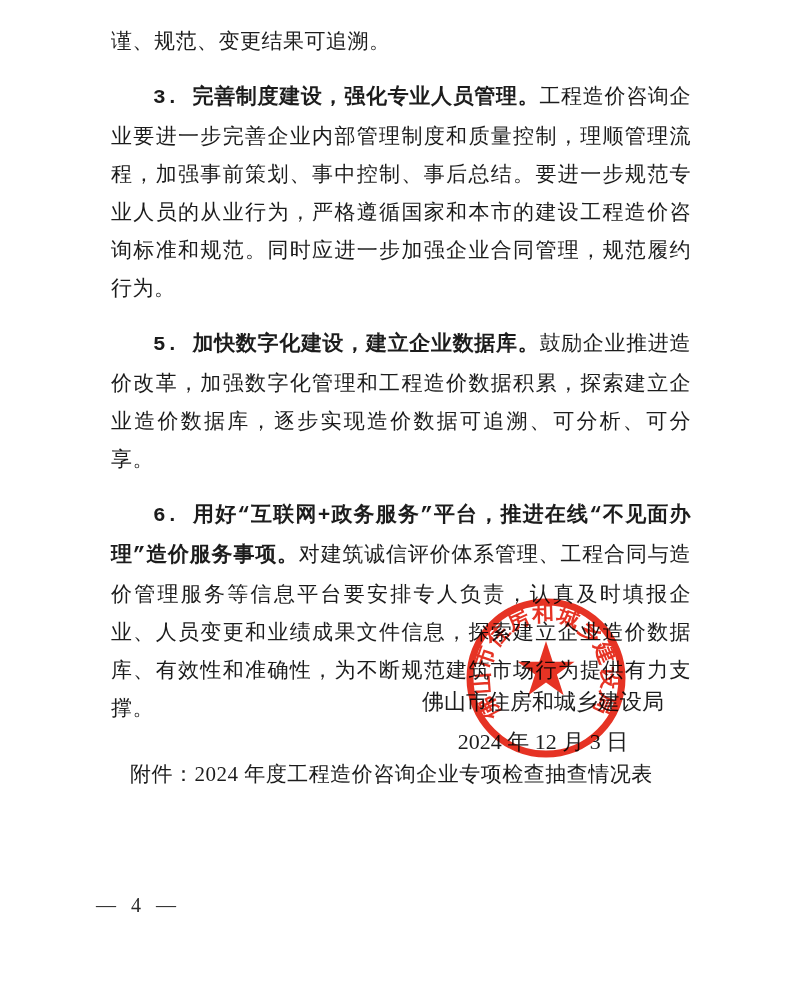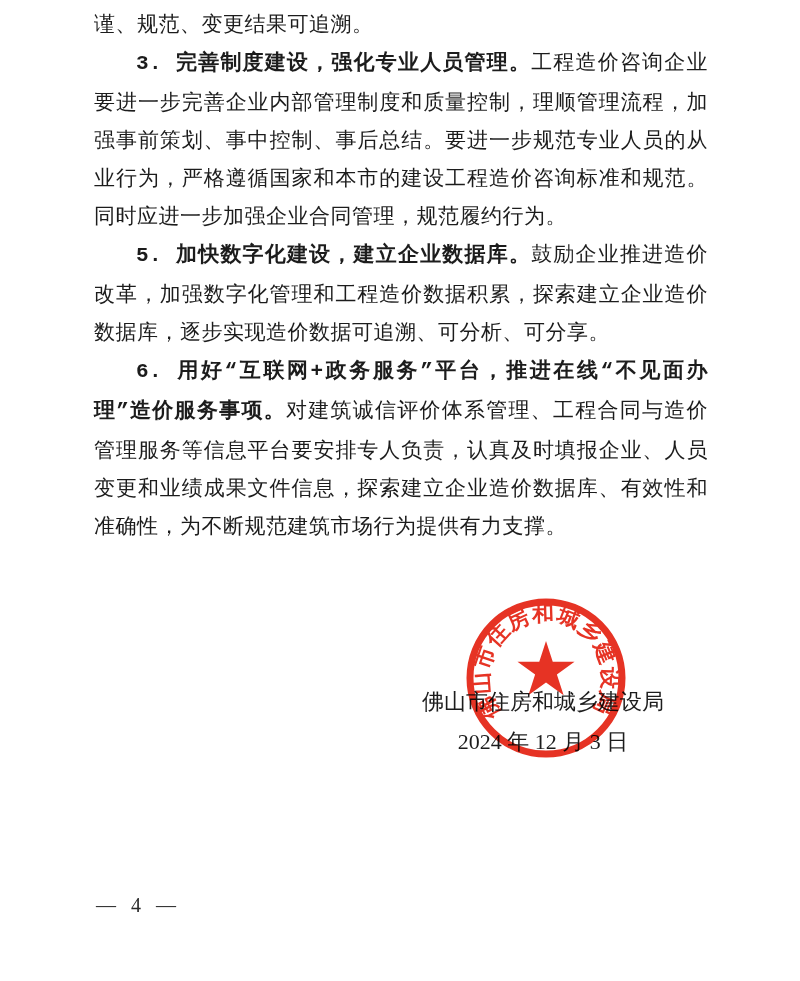--- a/index.html
+++ b/index.html
@@ -18,21 +18,21 @@
     position: absolute;
     left: 94px;
     top: 5px;
     width: 614px;
     font-size: 21px;
     line-height: 38px;
     text-align: justify;
     text-justify: inter-character;
     letter-spacing: 0.5px;
   }
-  .para { margin: 0; text-indent: 42px; }
+  .para { margin: 17px; text-indent: 42px; }
   .para.continuation { text-indent: 0; }
   .lead {
     font-weight: 700;
     font-family: Liberation Mono, monospace;
   }
   .attachment {
     margin: 0;
     margin-top: 28px;
     text-indent: 36px;
     text-align: left;
@@ -74,20 +74,21 @@
 
   <div class="textcol">
     <p class="para continuation">谨、规范、变更结果可追溯。</p>
 
     <p class="para"><span class="lead">3. 完善制度建设，强化专业人员管理。</span><span>工程造价咨询企业要进一步完善企业内部管理制度和质量控制，理顺管理流程，加强事前策划、事中控制、事后总结。要进一步规范专业人员的从业行为，严格遵循国家和本市的建设工程造价咨询标准和规范。同时应进一步加强企业合同管理，规范履约行为。</span></p>
 
     <p class="para"><span class="lead">5. 加快数字化建设，建立企业数据库。</span><span>鼓励企业推进造价改革，加强数字化管理和工程造价数据积累，探索建立企业造价数据库，逐步实现造价数据可追溯、可分析、可分享。</span></p>
 
     <p class="para"><span class="lead">6. 用好“互联网+政务服务”平台，推进在线“不见面办理”造价服务事项。</span><span>对建筑诚信评价体系管理、工程合同与造价管理服务等信息平台要安排专人负责，认真及时填报企业、人员变更和业绩成果文件信息，探索建立企业造价数据库、有效性和准确性，为不断规范建筑市场行为提供有力支撑。</span></p>
 
+    <p class="attachment">附件：2024 年度工程造价咨询企业专项检查抽查情况表</p>
   </div>
 
   <div class="signature">
     <div>佛山市住房和城乡建设局</div>
     <div>2024 年 12 月 3 日</div>
   </div>
 
   <svg class="seal" viewBox="0 0 220 220" xmlns="http://www.w3.org/2000/svg">
     <circle cx="110" cy="110" r="76" fill="none" stroke="#e42313" stroke-width="7"></circle>
     <polygon fill="#e42313" points="110,73 116.75,93.73 138.53,93.73 120.89,106.54 127.64,127.27 110,114.46 92.36,127.27 99.11,106.54 81.47,93.73 103.25,93.73"></polygon>

